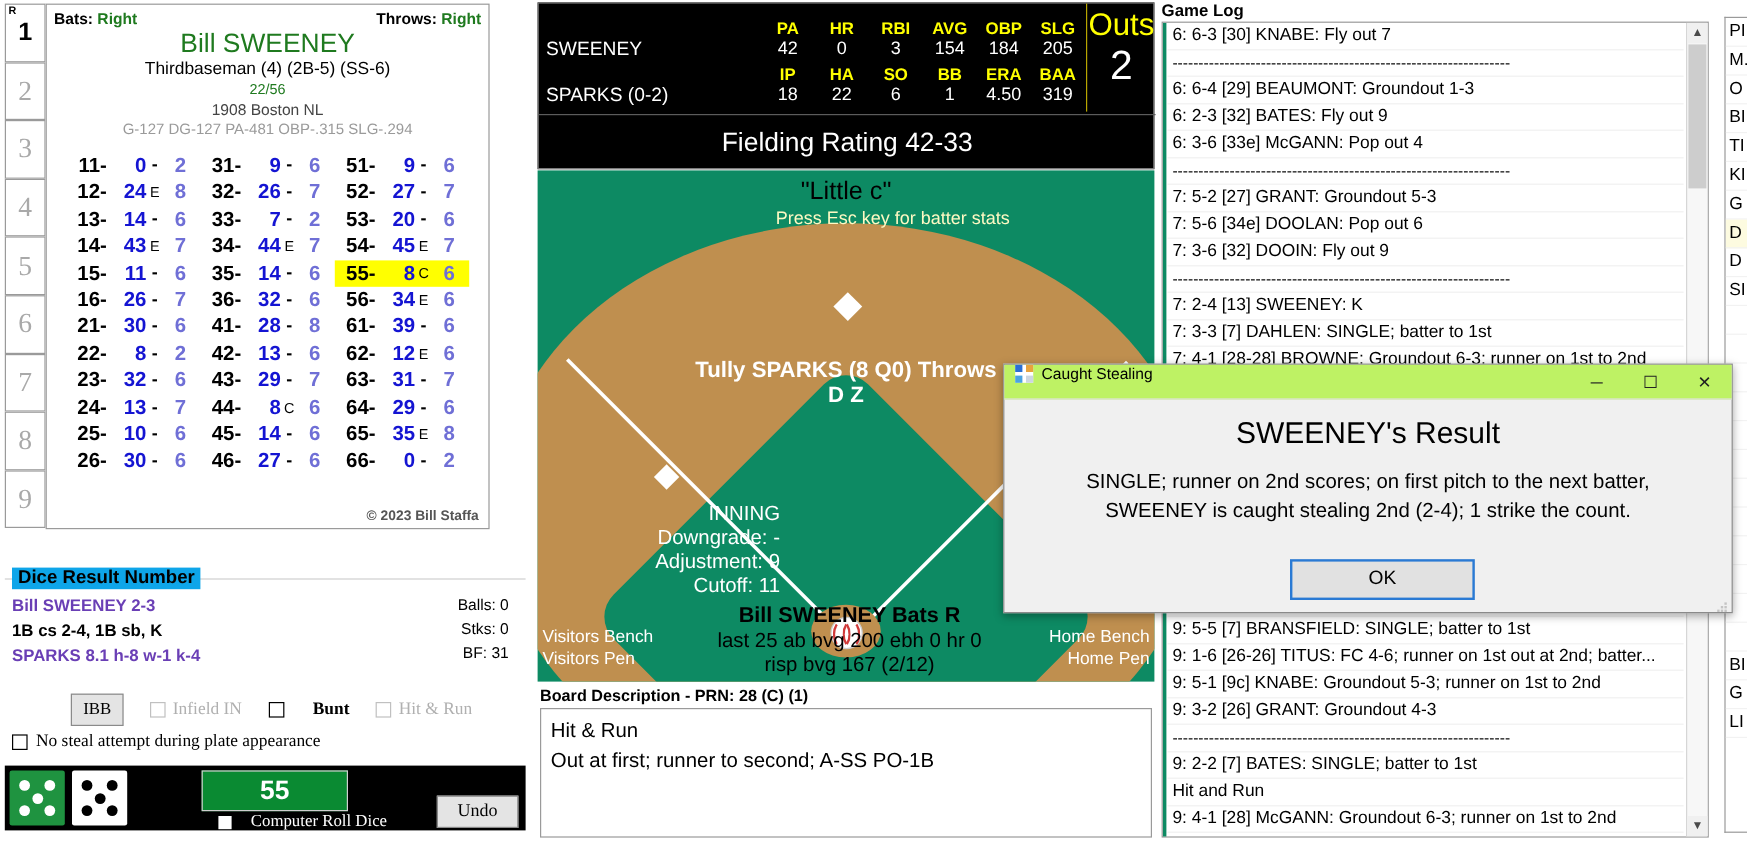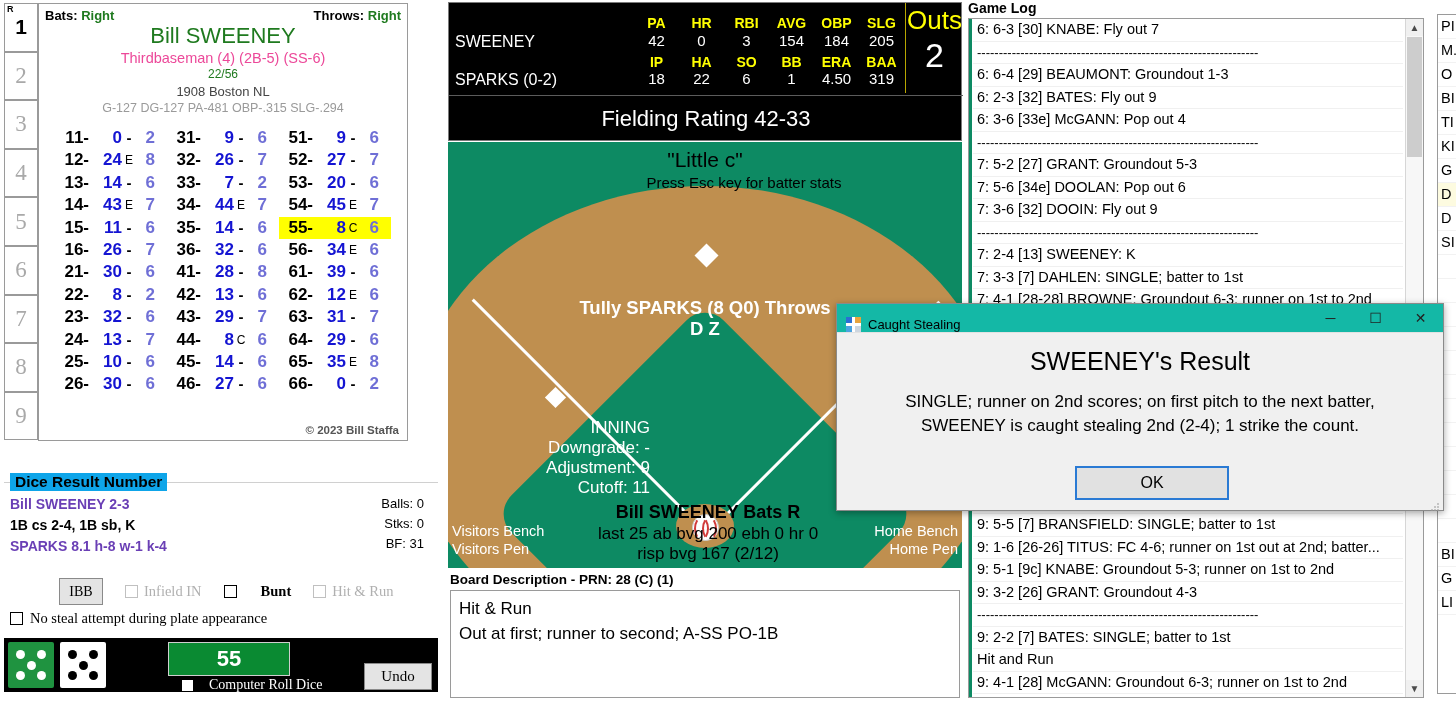--- a/index.html
+++ b/index.html
@@ -24,21 +24,21 @@
     position:relative;
   }
   .order-cell.active{color:#000;font-weight:bold;font-family:"Liberation Sans",sans-serif;font-size:21px;}
   .order-cell .r-tag{position:absolute;left:2px;top:0px;font-size:9px;font-weight:bold;color:#000;font-family:"Liberation Sans",sans-serif;}
 
   
   #player-card{position:absolute;left:38px;top:3px;width:370px;height:438px;border:1px solid #9a9a9a;box-sizing:border-box;background:#fff;}
   .bt-row{display:flex;justify-content:space-between;padding:4px 6px 0 6px;font-size:13px;font-weight:bold;color:#000;}
   .bt-row .val{color:#1f7a1f;}
   .pname{text-align:center;font-size:22px;color:#1f7a1f;font-weight:normal;margin-top:1px;line-height:1.05;}
-  .ppos{text-align:center;font-size:14.5px;color:#ec4899;margin-top:3px;}
+  .ppos{text-align:center;font-size:14.5px;color:#000000;margin-top:3px;}
   .pnum{text-align:center;font-size:12px;color:#1f7a1f;margin-top:1px;}
   .pteam{text-align:center;font-size:13px;color:#444;font-weight:normal;margin-top:3px;}
   .pstat{text-align:center;font-size:12.5px;color:#9a9a9a;margin-top:2px;}
 
   #dice-table{margin-top:12px;display:flex;justify-content:center;gap:0px;}
   .dt-col{width:112px;}
   .dt-row{height:22.4px;line-height:22.4px;font-size:17px;white-space:nowrap;font-family:"Liberation Sans",sans-serif;display:flex;align-items:center;}
   .dt-row.hl{background:#ffff00;}
   .dt-key{color:#000;font-weight:bold;width:34px;text-align:right;}
   .dt-v1{color:#1414d2;font-weight:bold;width:30px;text-align:right;padding-left:3px;}
@@ -101,21 +101,21 @@
   #field{position:absolute;left:0;top:142px;width:514px;height:426px;background:#0d8a63;overflow:hidden;}
   #infield-dirt{position:absolute;left:-36px;top:44px;width:586px;height:480px;background:#bf8f4f;border-radius:50%;}
   #grass-diamond{position:absolute;left:107px;top:222px;width:300px;height:300px;background:#0d8a63;transform:rotate(45deg);border-radius:26px;}
   .baseline{position:absolute;background:#fff;height:3px;transform-origin:0 0;}
   #mound{position:absolute;left:228px;top:362px;width:58px;height:44px;background:#bf8f4f;border-radius:50%;}
   #ball{position:absolute;left:244px;top:372px;width:25px;height:25px;border-radius:50%;background:#fff;border:1px solid #ccc;}
   .seam{position:absolute;width:11px;height:19px;border:2px solid #d03a3a;border-radius:50%;border-top-color:transparent;border-bottom-color:transparent;}
   .base-d{position:absolute;width:15px;height:15px;background:#fff;transform:rotate(45deg);}
   #runner-2b{position:absolute;left:250px;top:105px;width:17px;height:17px;background:#fff;transform:rotate(45deg);}
   #little-c{position:absolute;left:0;top:6px;width:514px;text-align:center;font-size:21px;color:#000;}
-  #esc-hint{position:absolute;left:0;top:32px;width:592px;text-align:center;font-size:15px;color:#000000;}
+  #esc-hint{position:absolute;left:0;top:32px;width:592px;text-align:center;font-size:15px;color:#fef9c3;}
   #pitcher-line{position:absolute;left:0;top:155px;width:514px;text-align:center;font-size:18.5px;font-weight:bold;color:#fff;line-height:1.15;}
   #inning-info{position:absolute;left:2px;top:276px;width:200px;text-align:right;color:#fff;font-size:17px;line-height:1.18;}
   #batter-info{position:absolute;left:100px;top:360px;width:320px;text-align:center;color:#000;font-size:17px;line-height:1.2;}
   #batter-info .b1{font-weight:bold;font-size:18px;}
   .bench{position:absolute;color:#fff;font-size:14.5px;line-height:1.25;}
   #vis-bench{left:4px;top:380px;text-align:left;}
   #home-bench{right:4px;top:380px;text-align:right;}
 
   
   #board-desc-lbl{position:absolute;left:2px;top:572px;font-size:13.5px;font-weight:bold;color:#000;}
@@ -133,21 +133,21 @@
   .sb-arrow{width:17px;height:17px;display:flex;align-items:center;justify-content:center;font-size:10px;color:#4a4a4a;background:#f0f0f0;}
   #sb-thumb{position:absolute;top:18px;left:1px;width:15px;height:120px;background:#cdcdcd;}
 
   
   #far-list{position:absolute;left:1437px;top:14px;width:19px;height:680px;border:1px solid #9a9a9a;border-right:none;box-sizing:border-box;background:#fff;overflow:hidden;}
   .far-row{height:23px;line-height:23px;font-size:14.5px;color:#000;padding-left:3px;border-bottom:1px solid #f2f2f2;white-space:nowrap;}
   .far-row.hl{background:#fdfbe0;}
 
   
   #dialog{position:absolute;left:836px;top:303px;width:606px;height:206px;background:#f0f0f0;border:1px solid #8a8a8a;box-shadow:0 2px 7px rgba(0,0,0,.35);}
-  #dlg-title-bar{height:28px;background:#14b8a6;display:flex;align-items:flex-end;border-bottom:1px solid #e2e2e2;}
+  #dlg-title-bar{height:28px;background:#bef264;display:flex;align-items:flex-start;border-bottom:1px solid #e2e2e2;}
   #dlg-icon{width:15px;height:15px;margin-left:9px;margin-right:7px;position:relative;background:#fff;}
   #dlg-icon .q{position:absolute;width:6px;height:6px;}
   #dlg-title{font-size:13px;color:#000;}
   .wbtn{width:45px;height:28px;display:flex;align-items:center;justify-content:center;font-size:14px;color:#222;}
   #dlg-heading{text-align:center;font-size:25px;color:#000;margin-top:14px;}
   #dlg-body{text-align:center;font-size:17px;color:#000;margin-top:14px;line-height:1.4;padding:0 14px;}
   #dlg-ok{position:absolute;left:238px;top:162px;width:150px;height:30px;background:#e1e1e1;border:2px solid #2a7ad4;display:flex;align-items:center;justify-content:center;font-size:16px;color:#000;}
   #dlg-grip{position:absolute;right:3px;bottom:2px;width:10px;height:10px;opacity:.5;}
 </style>
 </head>

